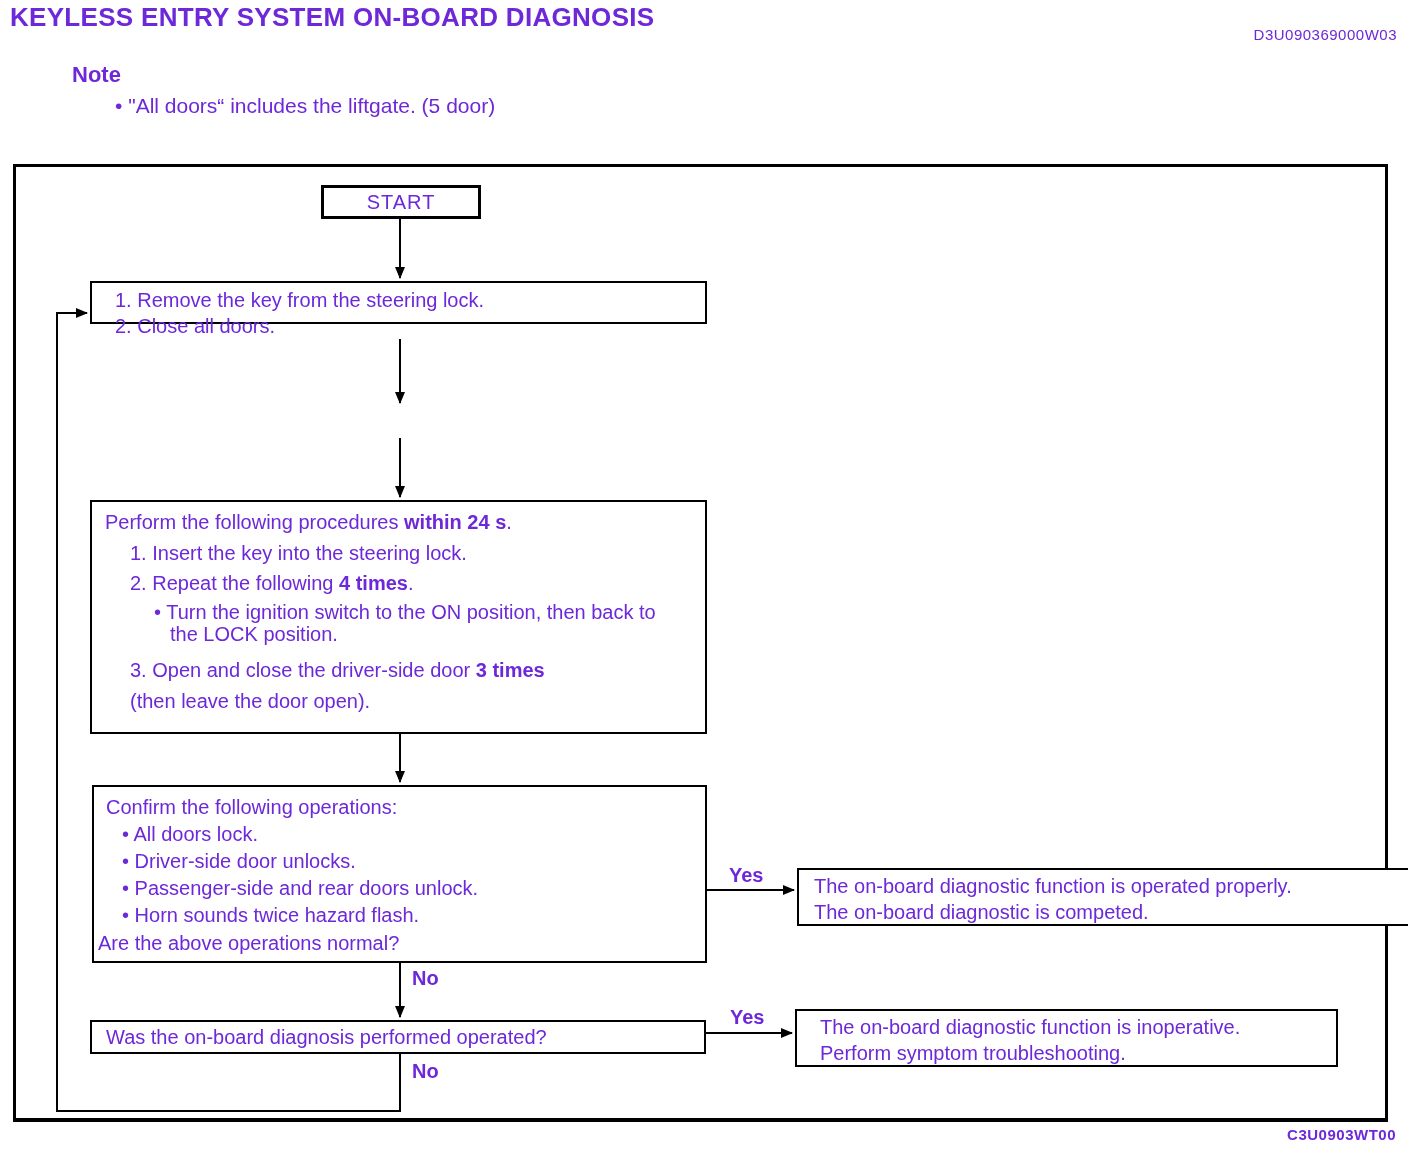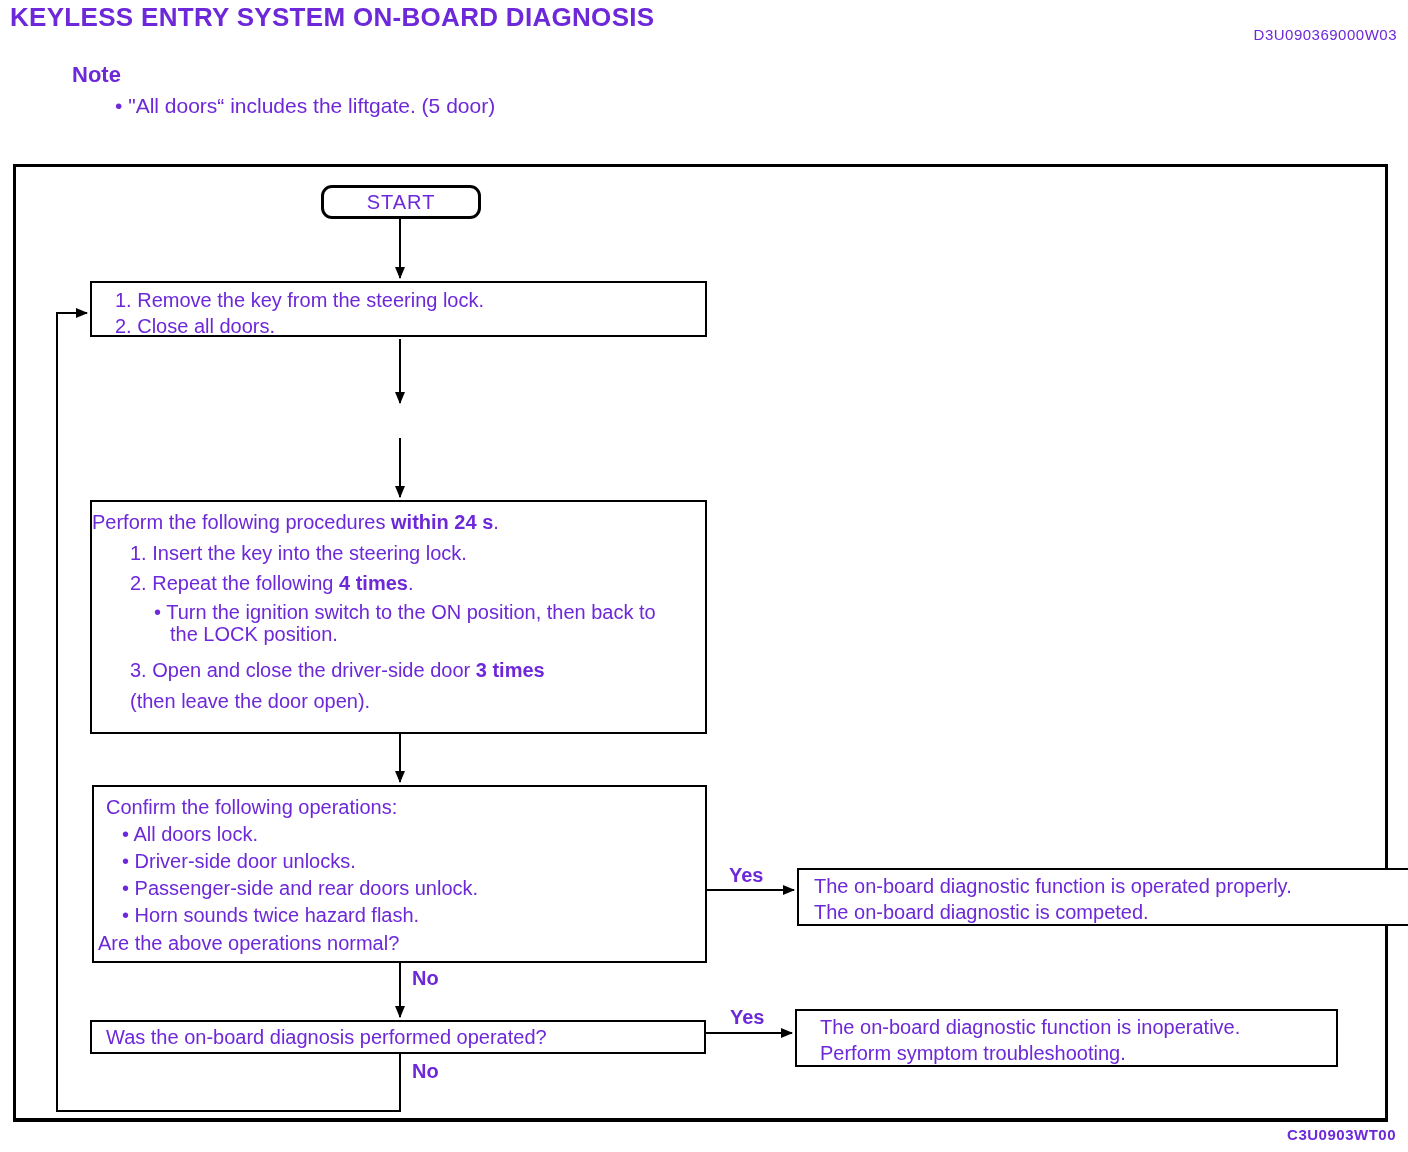--- a/index.html
+++ b/index.html
@@ -26,26 +26,26 @@
   svg.connectors { position:absolute; left:0; top:0; pointer-events:none; }
   .conn { fill:none; stroke:#000; stroke-width:2px; }
 
   .pbox {
     position:absolute; background:#fff; border:2px solid #000;
     font-size:20px; line-height:26px;
   }
   .start-box {
     left:321px; top:185px; width:160px; height:34px;
     border-width:3px; text-align:center; line-height:28px;
-    font-size:20px; letter-spacing:1px;border-radius:11px;
+    font-size:20px; letter-spacing:1px;
   }
-  .box1 { left:90px;  top:281px;  width:617px; height:56px;  padding:4px 8px 0 23px; }
+  .box1 { left:90px;  top:281px;  width:617px; height:43px;  padding:4px 8px 0 23px; }
   .box2 { left:90px;  top:406px;  width:617px; height:32px;  padding:1px 8px 0 13px; }
   .box3 { left:90px;  top:500px;  width:617px; height:234px; padding-top:9px; line-height:22px; }
-  .box3 .l1 { }
+  .box3 .l1 { margin-left:13px; }
   .box3 .l2 { margin-left:38px; margin-top:9px; }
   .box3 .l3 { margin-left:38px; margin-top:8px; }
   .box3 .l4 { margin-left:62px; margin-top:7px; }
   .box3 .l5 { margin-left:78px; }
   .box3 .l6 { margin-left:38px; margin-top:14px; }
   .box3 .l7 { margin-left:38px; margin-top:9px; }
   .box4 { left:92px;  top:785px;  width:615px; height:178px; padding-top:9px; line-height:22px; }
   .box4 .intro    { margin-left:12px; }
   .box4 .bullet   { margin-left:28px; margin-top:5px; }
   .box4 .question { margin-left:4px; margin-top:6px; }

